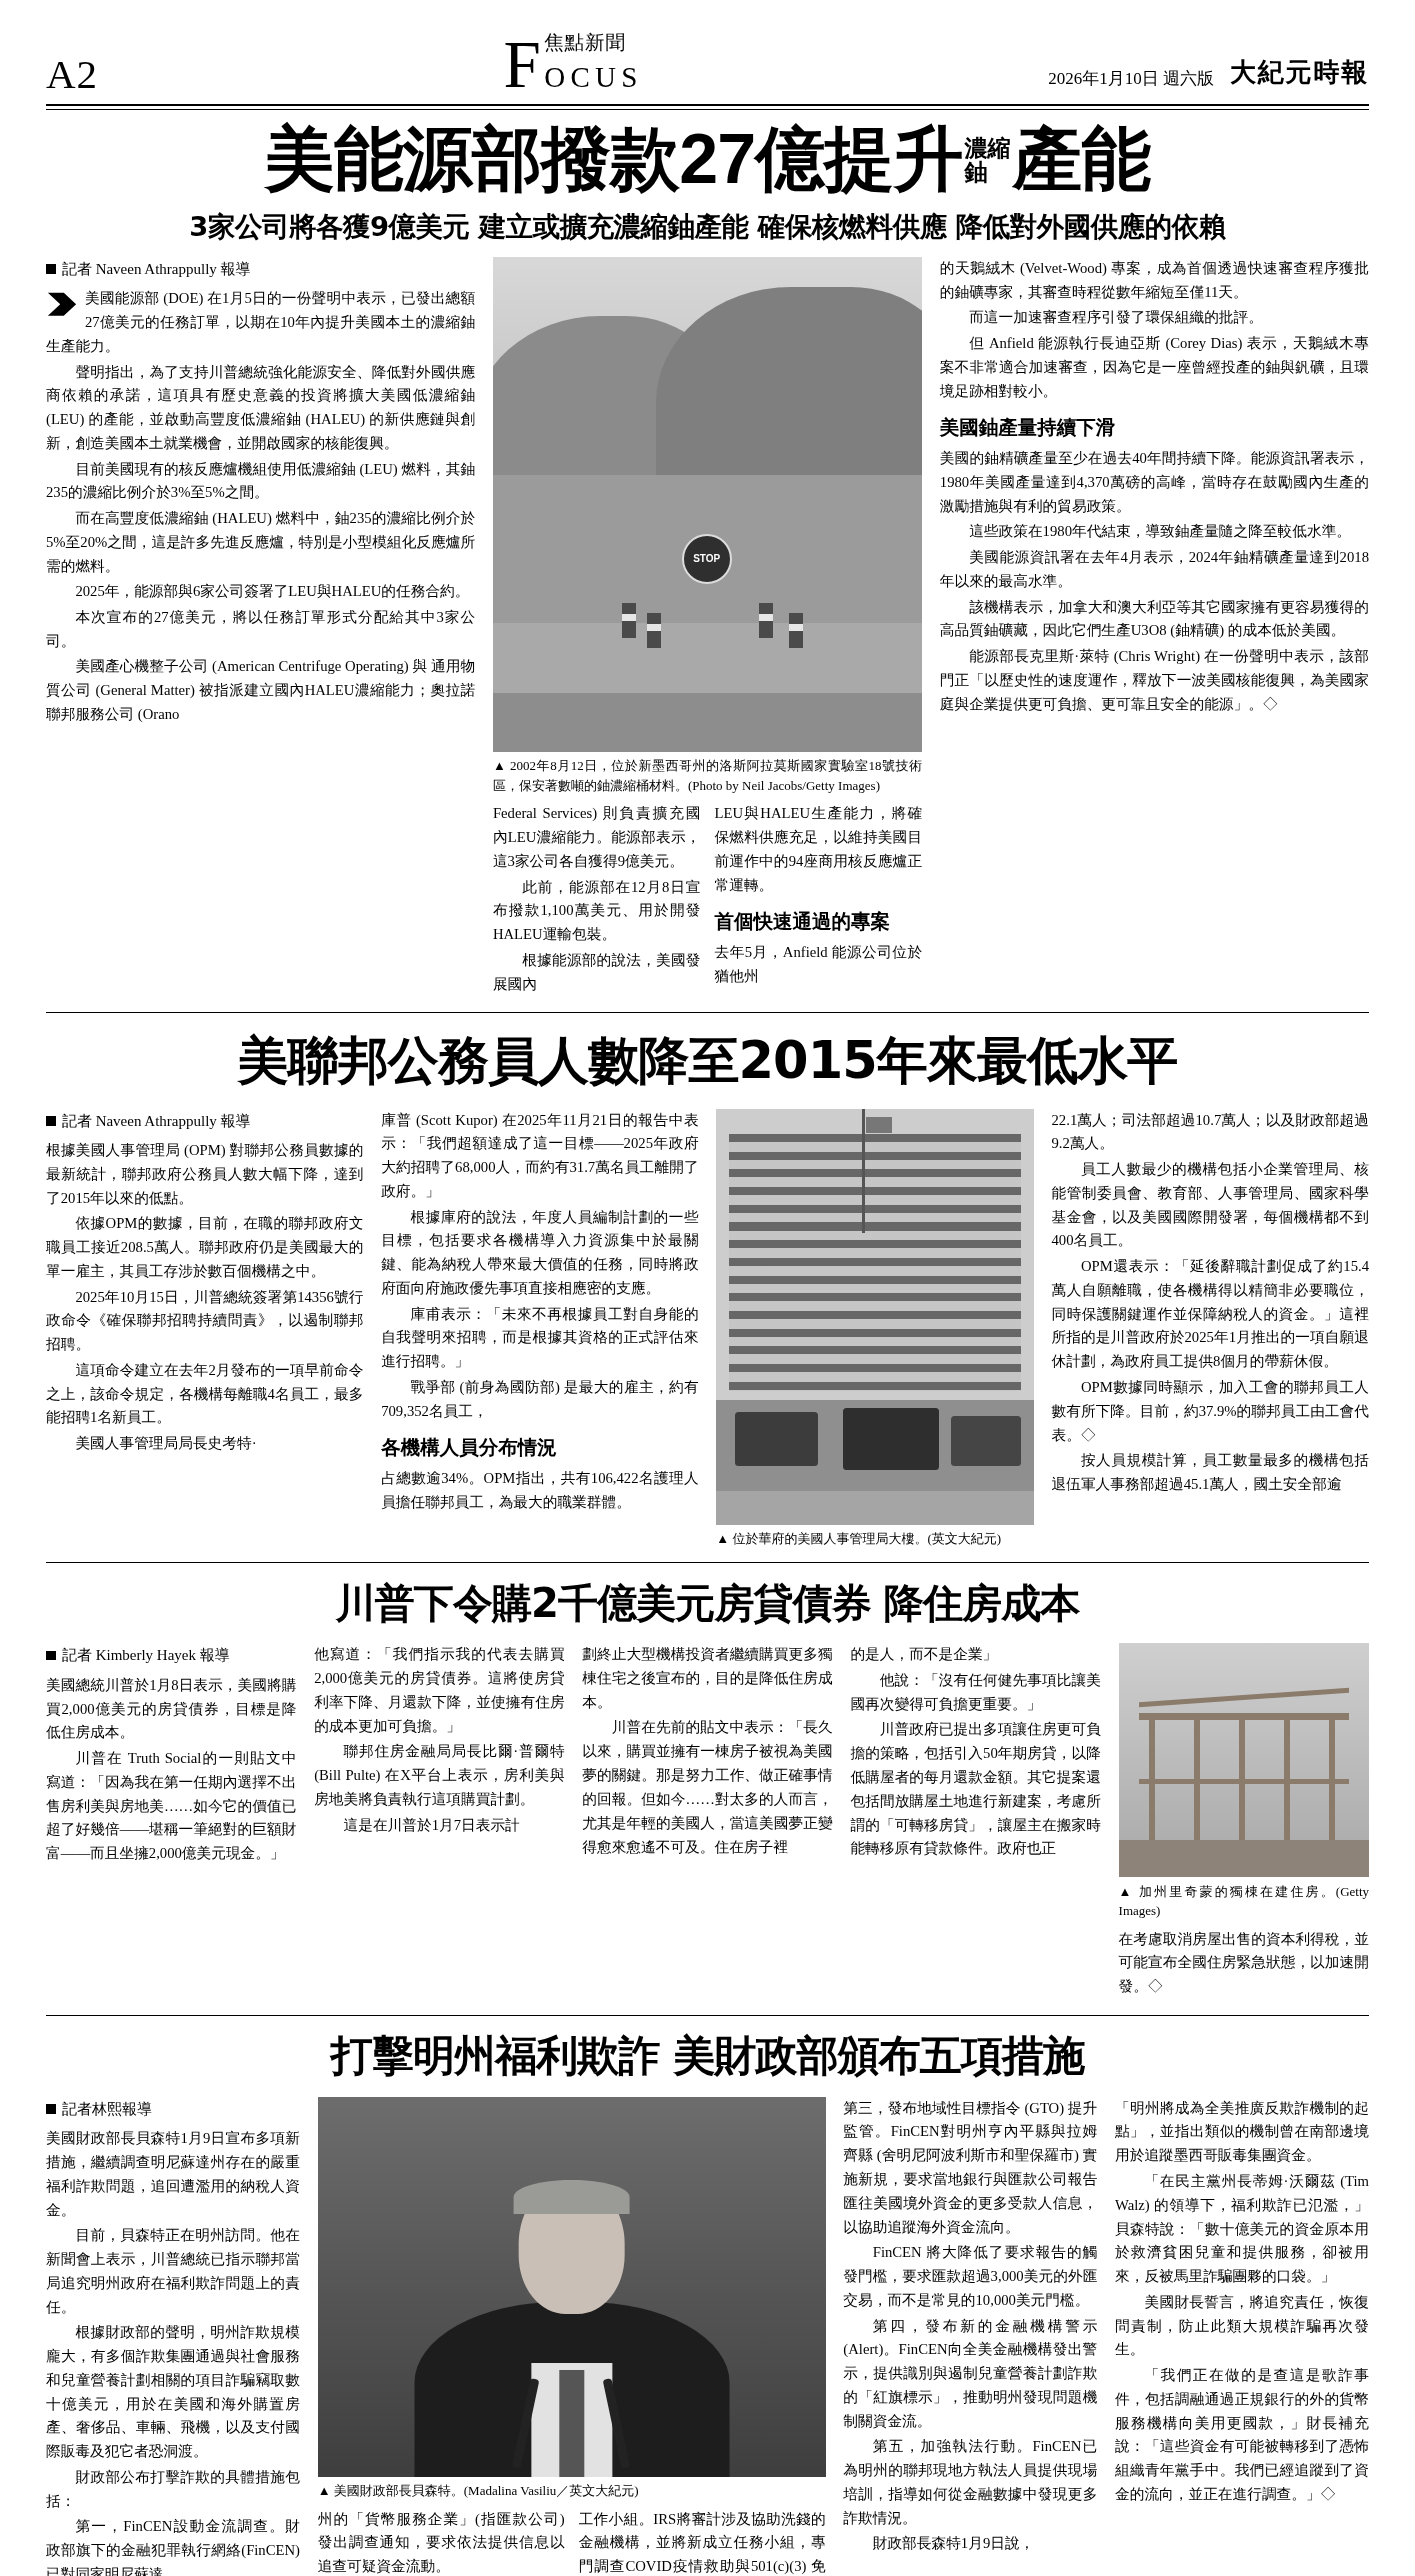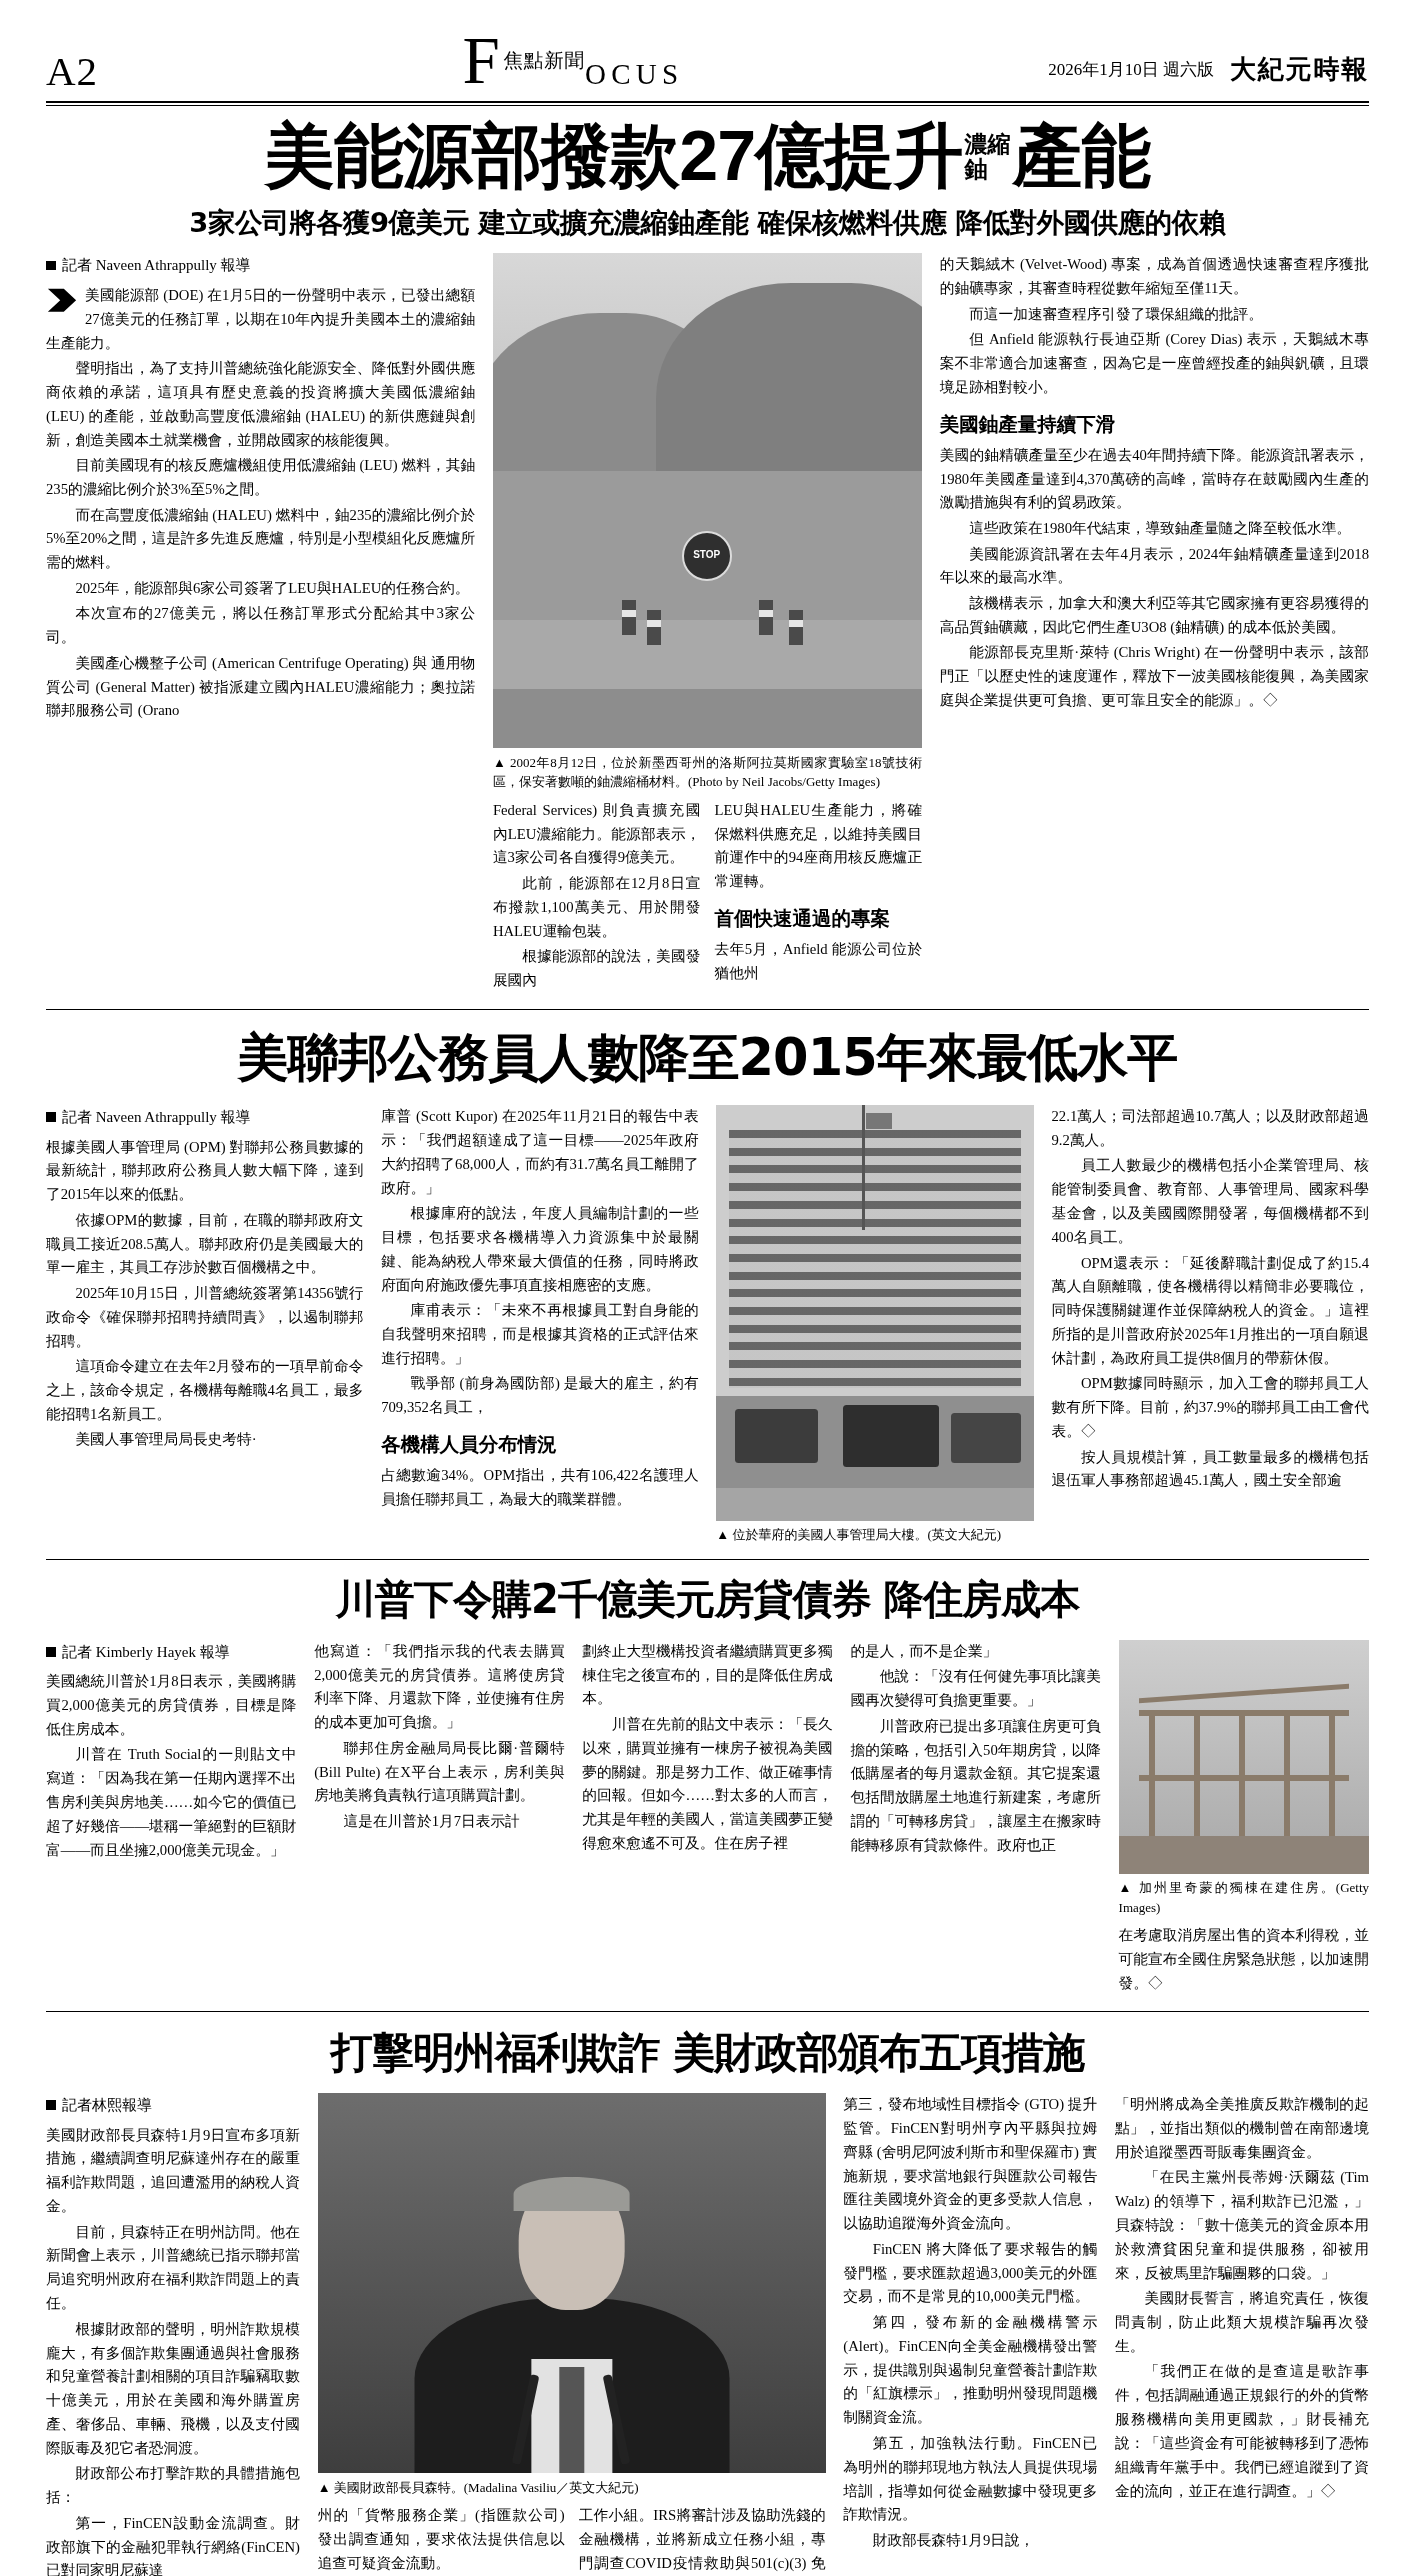--- a/index.html
+++ b/index.html
@@ -6,24 +6,24 @@
   body{font-family:"Liberation Serif", serif;}
   .page{width:1415px;height:2576px;background:#ffffff;margin:0 auto;position:relative;
         padding:0;box-sizing:border-box;}
   .inner{padding:35px 46px 26.5px 46px;box-sizing:border-box;width:100%;height:100%;}
 
   
   .masthead{display:flex;align-items:flex-end;justify-content:space-between;padding-bottom:5.3px;}
   .folio{font-family:"Liberation Serif", serif;font-size:41px;line-height:1;letter-spacing:0.9px;}
   .logo{display:flex;align-items:flex-end;gap:3.5px;transform:translateY(-3.5px);}
   .logo-f{font-family:"Liberation Serif", serif;font-size:67px;line-height:.85;}
-  .logo-right{display:flex;flex-direction:row;}
+  .logo-right{display:flex;flex-direction:column;}
   .logo-cn{font-size:19.5px;letter-spacing:0.9px;line-height:1.1;}
   .logo-en{font-size:29px;letter-spacing:5.3px;line-height:1;margin-top:10px;}
-  .masthead-right{display:flex;align-items:center;gap:16px;font-size:17px;padding-bottom:5.3px;}
+  .masthead-right{display:flex;align-items:flex-end;gap:16px;font-size:17px;padding-bottom:5.3px;}
   .paper-name{font-size:26px;letter-spacing:1.8px;font-weight:bold;}
   .rule-thick{border-top:2.7px solid #000;margin-top:3.5px;}
   .rule-thin{border-top:0.9px solid #000;margin-top:2.7px;}
 
   
   .headline{font-family:Liberation Sans, sans-serif;font-weight:bold;letter-spacing:-0.9px;}
   .h1-main{font-size:70px;line-height:1.08;display:flex;align-items:center;justify-content:center;margin-top:12.4px;}
   .ruby{display:inline-flex;flex-direction:column;font-size:23px;line-height:1.05;letter-spacing:0;
         vertical-align:middle;margin:0 1.8px;font-weight:bold;}
   .subhead{font-family:"DejaVu Sans", sans-serif;font-weight:bold;font-size:27.4px;text-align:center;margin-top:10.6px;letter-spacing:-0.4px;}

